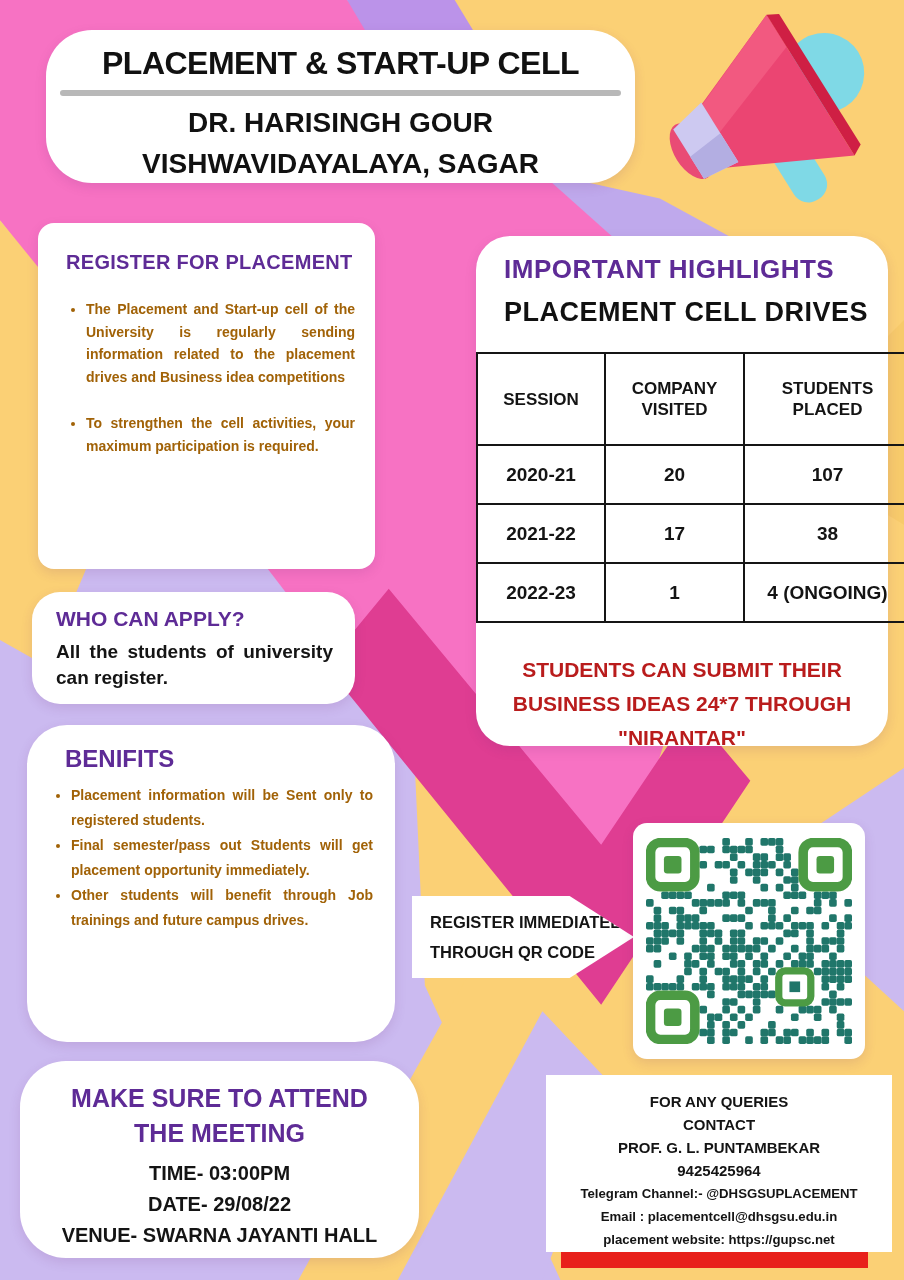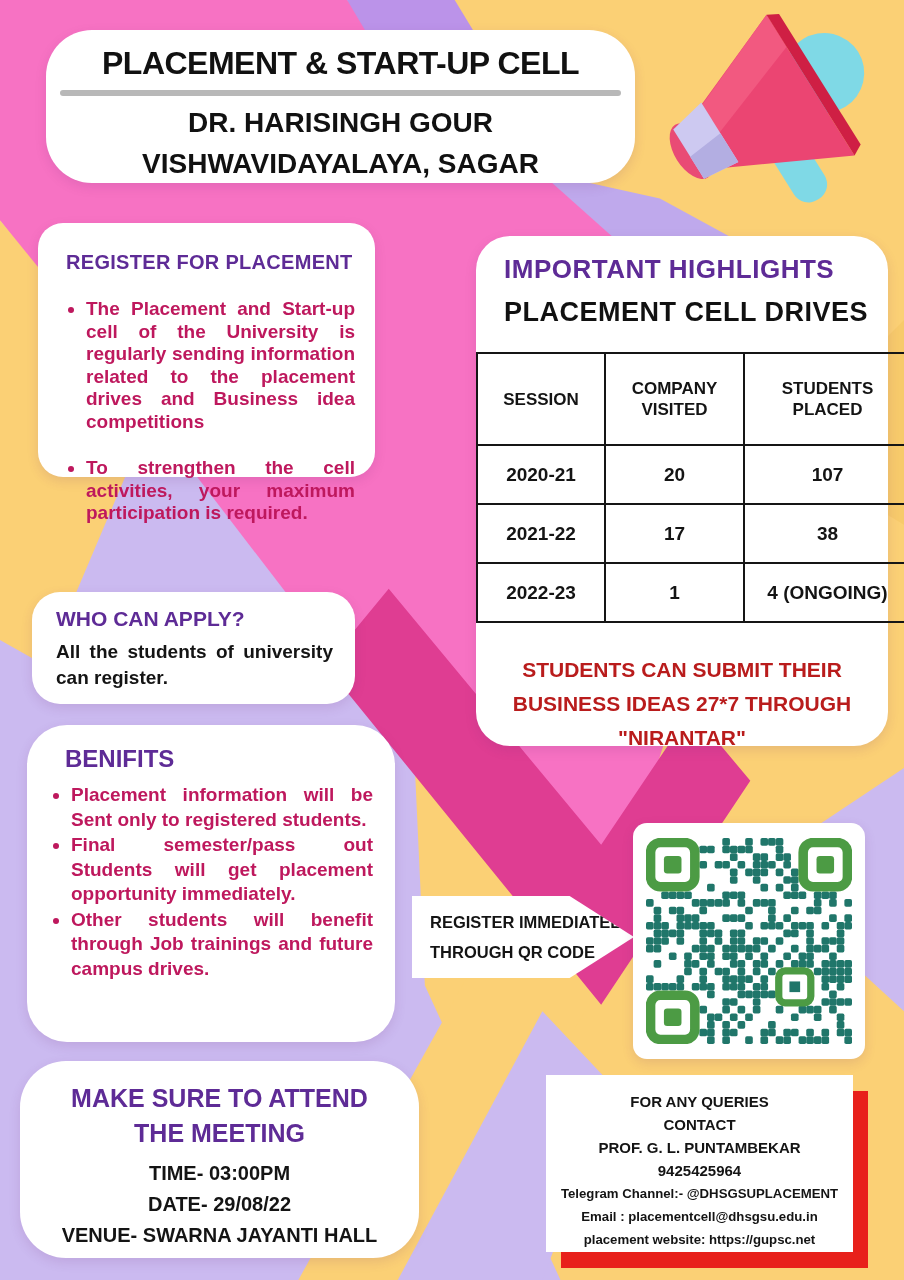--- a/index.html
+++ b/index.html
@@ -29,24 +29,24 @@
   
   .header-card{left:46px;top:30px;width:589px;height:153px;border-radius:46px;text-align:center;}
   .header-title{margin-top:15px;font-size:32px;letter-spacing:-.5px;color:#111;font-weight:bold;}
   .header-divider{height:6px;background:#b8b8b8;border-radius:3px;margin:8px 14px 6px 14px;}
   .header-sub{font-size:28px;line-height:41px;color:#111;font-weight:bold;}
 
   
   .megaphone{position:absolute;left:648px;top:6px;width:240px;height:205px;}
 
   
-  .register-card{left:38px;top:223px;width:337px;height:254px;border-radius:25px;padding:28px 20px 0 28px;box-sizing:border-box;}
+  .register-card{left:38px;top:223px;width:337px;height:346px;border-radius:16px;padding:28px 20px 0 28px;box-sizing:border-box;}
   .register-card h2{margin:0 0 24px 0;font-size:20px;letter-spacing:.3px;}
   .bullets{margin:0;padding-left:20px;}
-  .bullets li{font-size:19px;line-height:22.5px;text-align:justify;color:#be185d;font-weight:bold;}
+  .bullets li{font-size:14px;line-height:22.5px;text-align:justify;color:#a16207;font-weight:bold;}
   .register-card .bullets li{margin-bottom:24px;}
 
   
   .highlights-card{left:476px;top:236px;width:412px;height:510px;border-radius:34px;padding:18px 0 0 0;box-sizing:border-box;}
   .hl-heading{margin:0 0 12px 28px;font-size:26px;letter-spacing:.5px;}
   .hl-subheading{margin:0 0 0 28px;font-size:27px;letter-spacing:.5px;color:#111;font-weight:bold;}
   .drives-table{border-collapse:collapse;margin:24px auto 0 auto;table-layout:fixed;width:376px;}
   .drives-table th,.drives-table td{border:2.5px solid #151515;text-align:center;color:#141414;font-weight:bold;}
   .drives-table th{font-size:17px;line-height:21px;padding:24px 6px;}
   .drives-table th.col-session{word-break:break-all;padding:24px 14px;text-align:center;}
@@ -69,21 +69,21 @@
     clip-path:polygon(0 0,71% 0,100% 50%,71% 100%,0 100%);
     display:flex;flex-direction:column;justify-content:center;padding-left:18px;box-sizing:border-box;}
   .callout div{font-size:16.5px;line-height:30px;color:#141414;font-weight:bold;}
 
   
   .qr-card{left:633px;top:823px;width:232px;height:236px;border-radius:14px;display:flex;align-items:center;justify-content:center;}
 
   
   .contact-box{position:absolute;left:546px;top:1075px;width:307px;height:177px;}
   .contact-red{position:absolute;left:15px;top:16px;width:307px;height:177px;background:#e8211b;}
-  .contact-white{position:absolute;left:0;top:0;width:307px;height:177px;background:#fff;padding-top:15px;box-sizing:border-box;}
+  .contact-white{position:absolute;left:0;top:0;width:346px;height:177px;background:#fff;padding-top:15px;box-sizing:border-box;}
   .contact-line{text-align:center;font-size:15px;line-height:23px;color:#141414;font-weight:bold;}
   .contact-white .contact-line:nth-child(n+5){font-size:13.2px;}
 
   
   .meeting-card{left:20px;top:1061px;width:399px;height:197px;border-radius:46px;text-align:center;padding-top:20px;box-sizing:border-box;}
   .meeting-heading{font-size:25px;line-height:35px;width:345px;margin:0 auto;}
   .meeting-lines{margin-top:7px;}
   .meeting-lines div{font-size:20px;line-height:31px;color:#141414;font-weight:bold;}
 </style>
 </head>
@@ -156,21 +156,21 @@
         </tr>
         <tr>
           <td>2022-23</td>
           <td>1</td>
           <td>4 (ONGOING)</td>
         </tr>
       </tbody>
     </table>
     <div class="hl-note">
       <div>STUDENTS CAN SUBMIT THEIR</div>
-      <div>BUSINESS IDEAS 27*7  THROUGH</div>
+      <div>BUSINESS IDEAS 24*7  THROUGH</div>
       <div>"NIRANTAR"</div>
     </div>
   </div>
 
   <div class="card who-card">
     <h2 class="purple-h">WHO CAN APPLY?</h2>
     <div class="who-body blk">All the students of university can register.</div>
   </div>
 
   <div class="card benefits-card">

